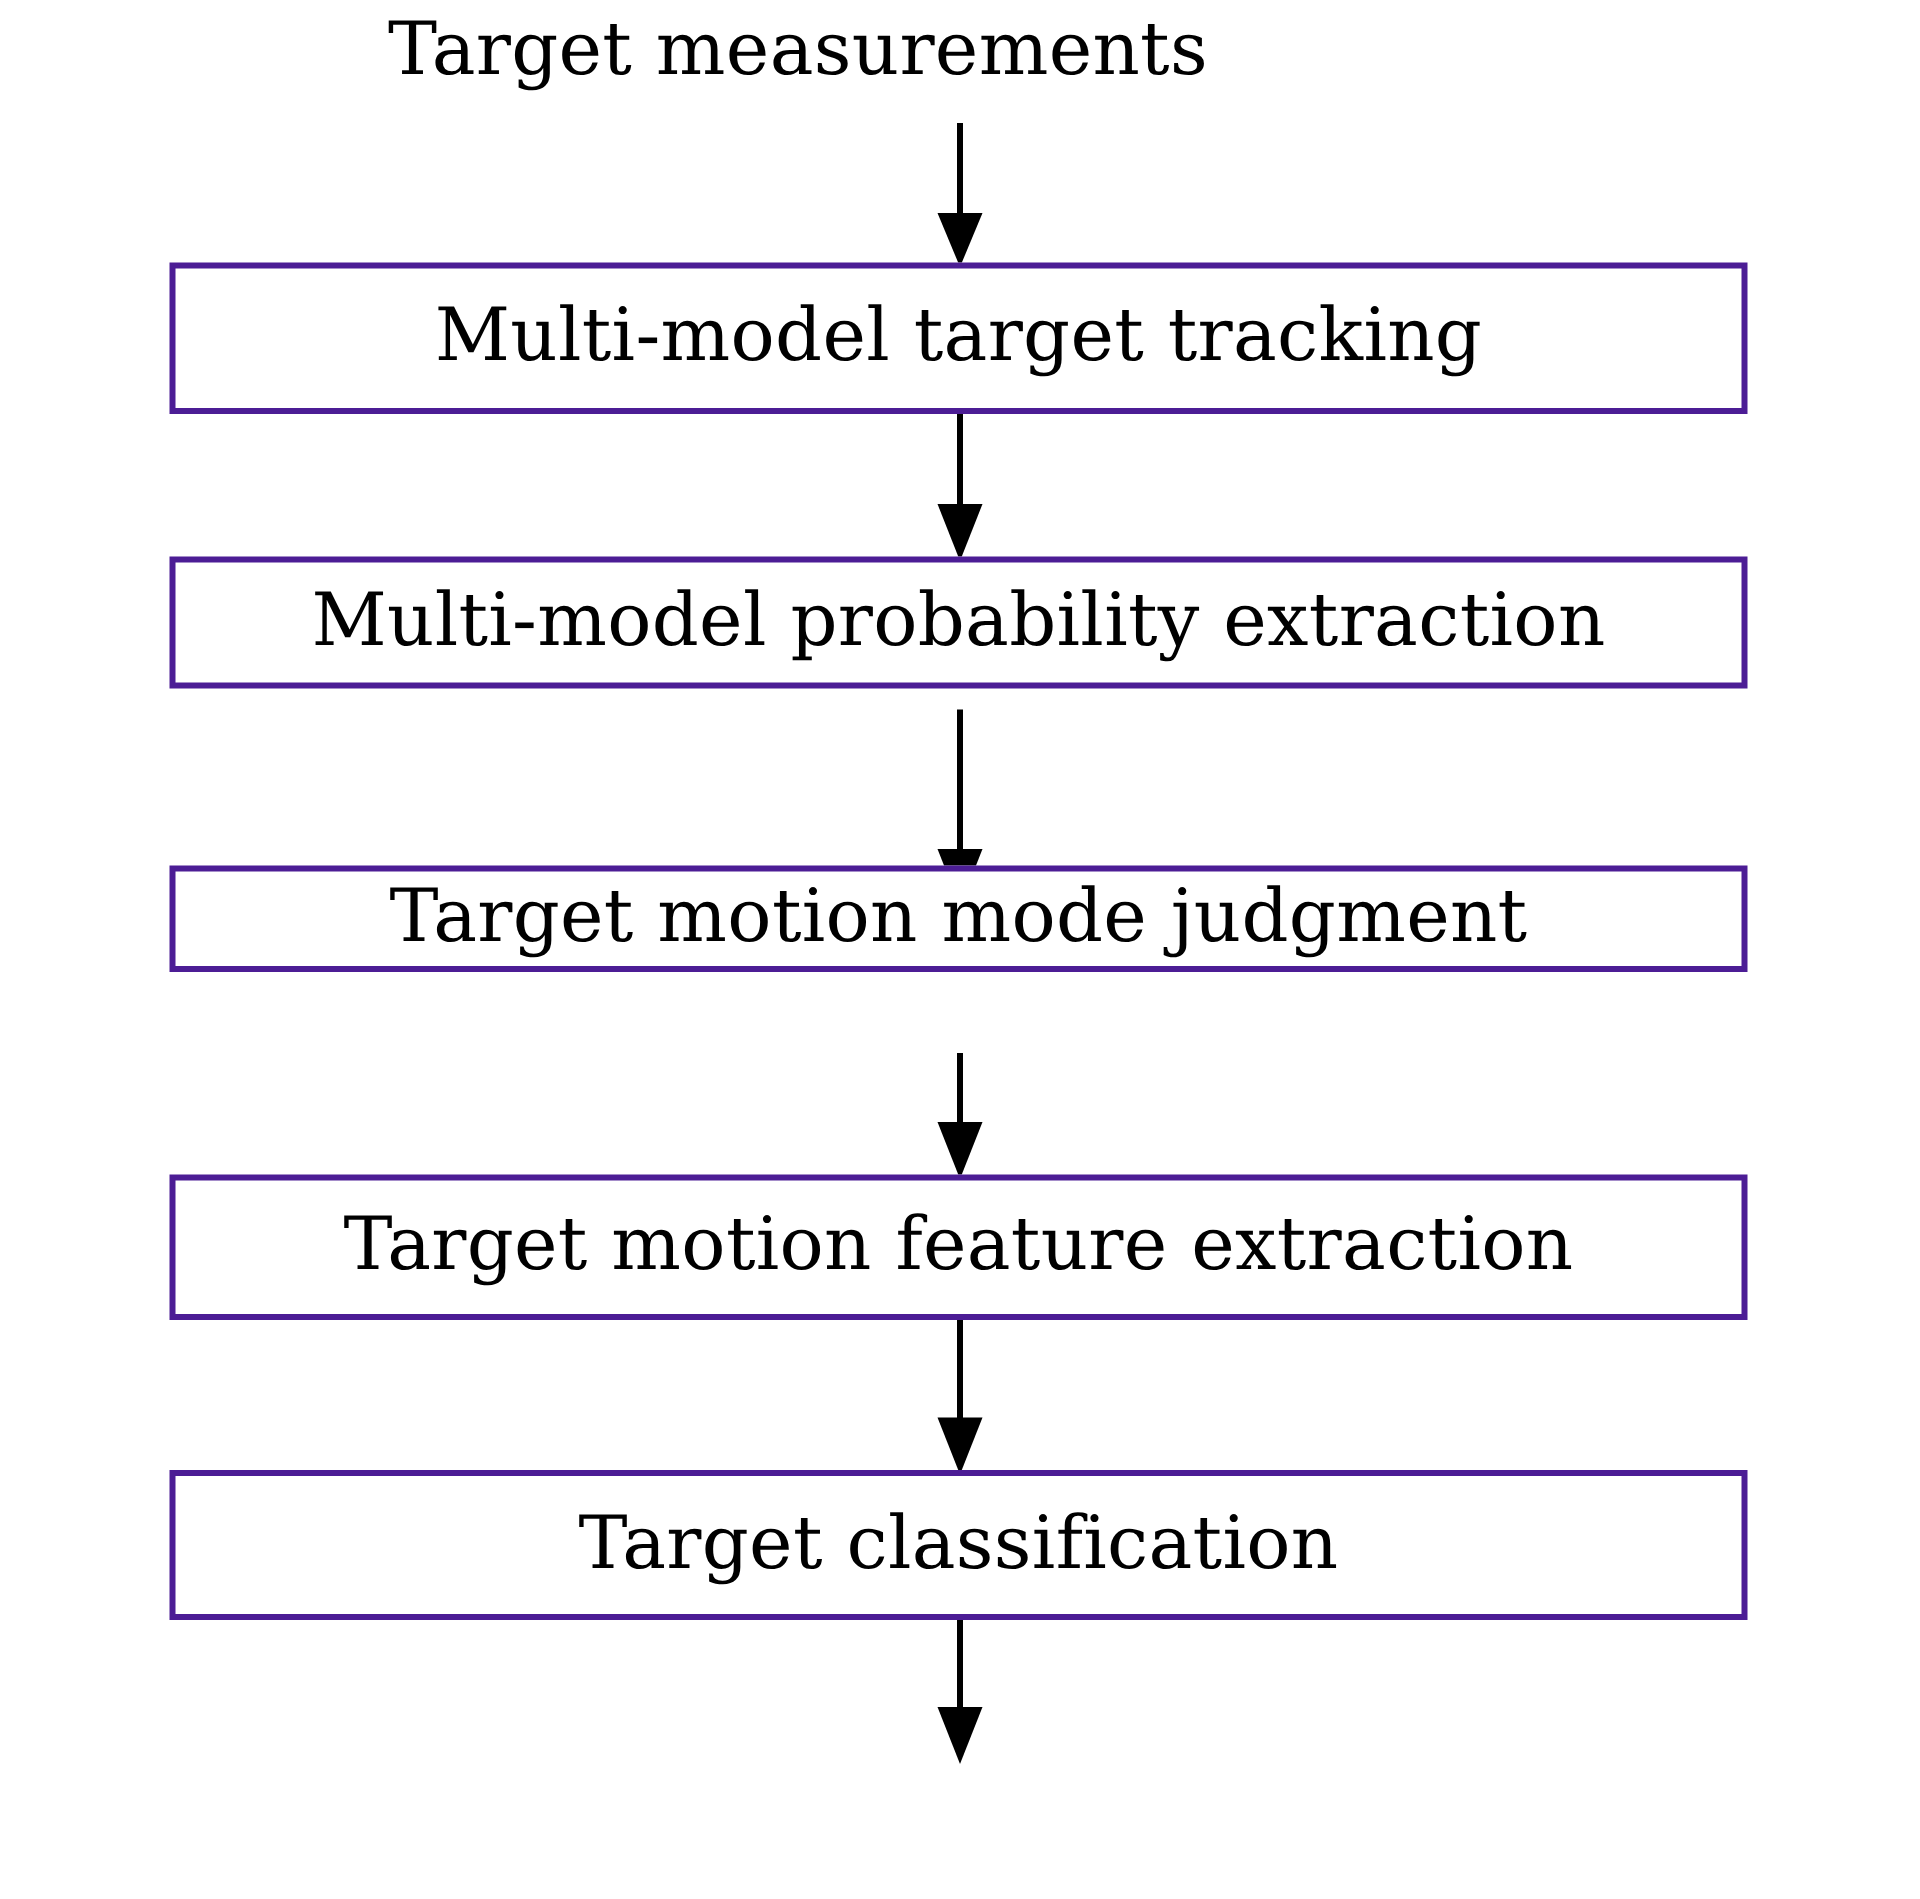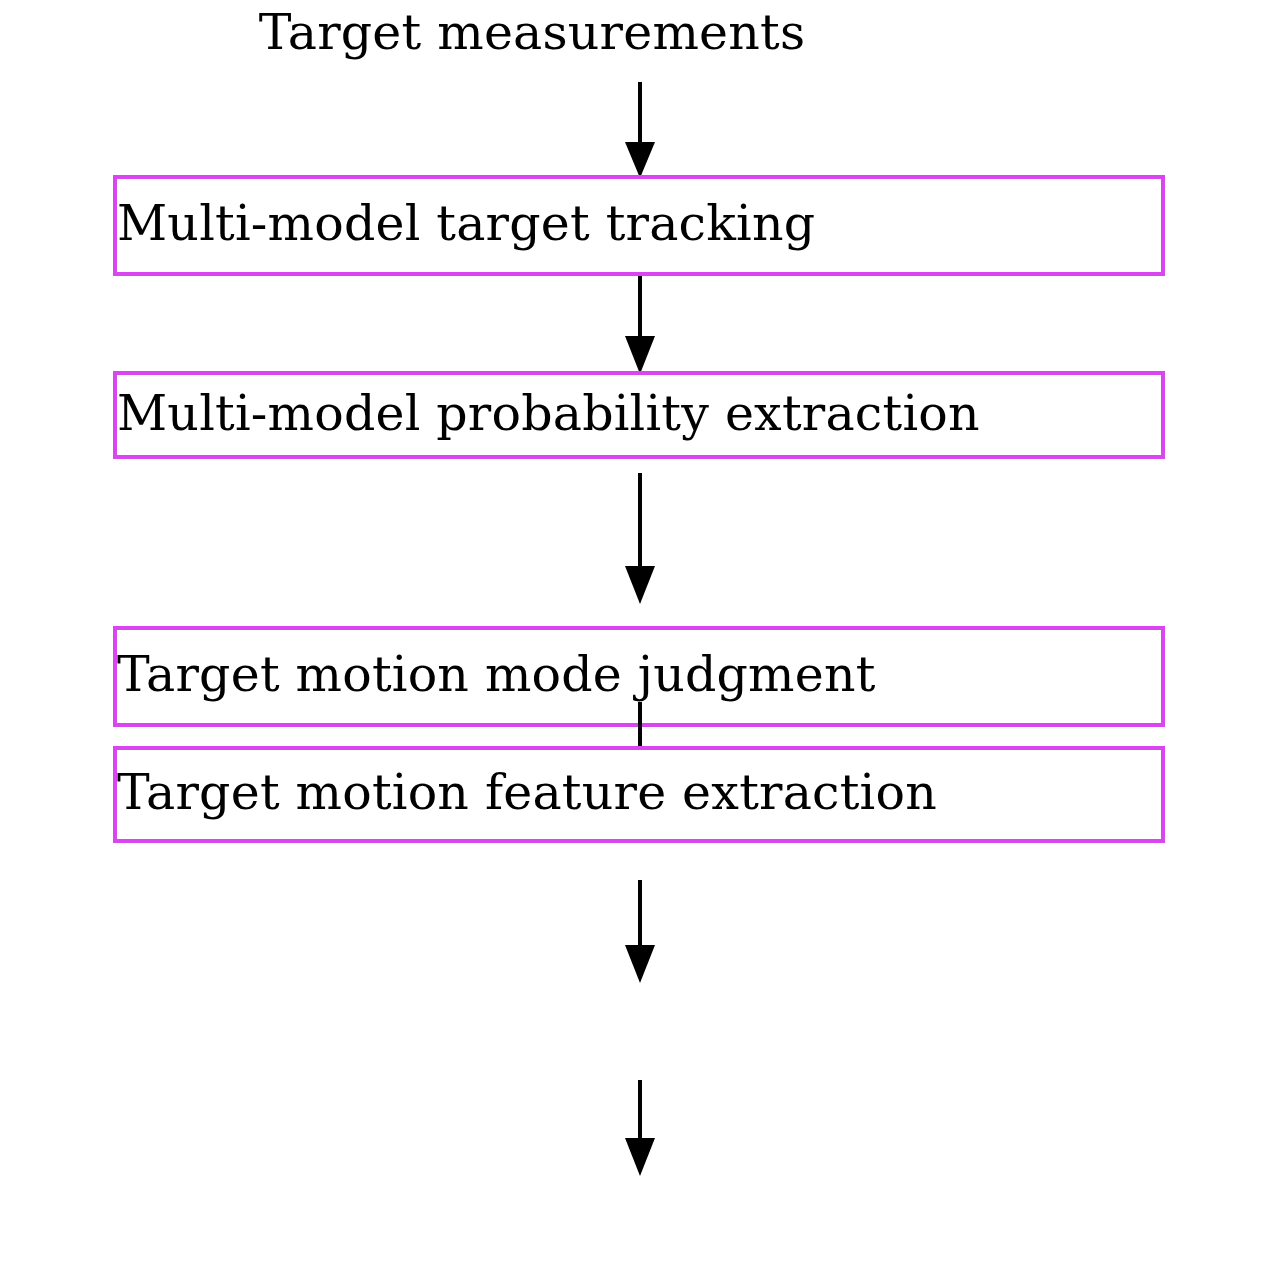--- a/index.html
+++ b/index.html
@@ -34,37 +34,37 @@
   }
   #label-top    { top: 8px; }
   #label-bottom { top: 1200px; }
 
   
   .proc-box {
     position: absolute;
     left: 113px;
     width: 1052px;
     box-sizing: border-box;
-    border: 4px solid #d946ef;
+    border: 4px solid #4c1d95;
     background: #ffffff;
     display: flex;
     align-items: center;
-    justify-content: flex-start;
+    justify-content: center;
   }
   .proc-label {
     font-size: 49px;
     line-height: 1;
     white-space: nowrap;
     letter-spacing: 0.2px;
     transform: translateY(-2px);
   }
   #box-0 { top: 175px;  height: 101px; }
   #box-1 { top: 371px;  height: 88px; }
-  #box-2 { top: 626px;  height: 101px; }
-  #box-3 { top: 746px;  height: 97px;  }
+  #box-2 { top: 577px;  height: 71px; }
+  #box-3 { top: 783px;  height: 97px;  }
   #box-4 { top: 980px;  height: 100px; }
 
   
   .arrow-svg {
     position: absolute;
     left: 614px;
     width: 52px;
     overflow: visible;
   }
   #arrow-0 { top: 82px;   height: 96px;  }
@@ -124,20 +124,23 @@
 
   <div class="proc-box" id="box-3">
     <span class="proc-label">Target motion feature extraction</span>
   </div>
 
   <svg class="arrow-svg" id="arrow-4" viewBox="0 0 52 103" preserveAspectRatio="none">
     <line class="arrow-stem" x1="26" y1="0" x2="26" y2="69"></line>
     <polygon class="arrow-head" points="11,65 41,65 26,103"></polygon>
   </svg>
 
+  <div class="proc-box" id="box-4">
+    <span class="proc-label">Target classification</span>
+  </div>
 
   <svg class="arrow-svg" id="arrow-5" viewBox="0 0 52 98" preserveAspectRatio="none">
     <line class="arrow-stem" x1="26" y1="0" x2="26" y2="62"></line>
     <polygon class="arrow-head" points="11,58 41,58 26,96"></polygon>
   </svg>
 
 
 </div>
 
 </body></html>

